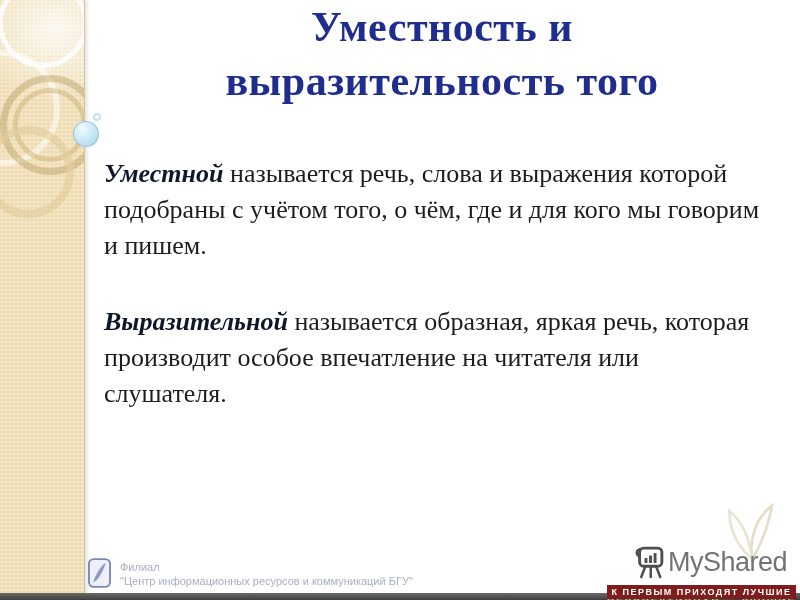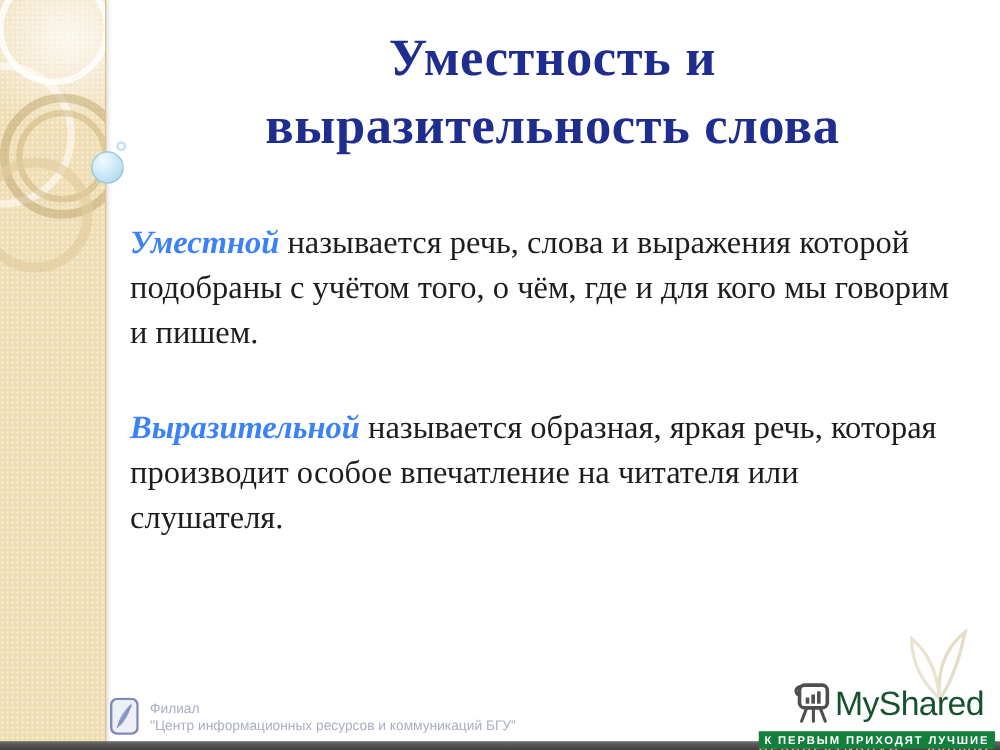--- a/index.html
+++ b/index.html
@@ -31,56 +31,56 @@
     background:radial-gradient(circle at 35% 28%, #f2fbff 0%, #cdeaf7 45%, #a3d3ea 100%);
     border:1px solid rgba(120,170,200,.55);
   }
   .bubble {
     position:absolute; left:93px; top:113px; width:8px; height:8px; border-radius:50%;
     background:#ffffff; border:2px solid #c2e2f2; box-sizing:border-box;
   }
   
   .content { margin-left:84px; }
   h1.title {
-    margin:0; padding-top:20px; text-align:center;
+    margin:0; text-align:center;
     font-size:42px; line-height:54px; font-weight:bold; color:#1f2d8e;
     letter-spacing:0.5px;
   }
   h1.title span { display:block; }
   p.def {
     margin:0 36px 0 20px; font-size:26px; line-height:36px; color:#1d1d1d;
   }
   p.def1 { margin-top:48px; }
   p.def2 { margin-top:40px; }
-  .term { color:#3b82f6; font-weight:bold; font-style:italic; }
+  .term { color:#0f172a; font-weight:bold; font-style:italic; }
   
   .affiliate {
     position:absolute; left:88px; top:558px; display:flex; align-items:flex-start; gap:9px;
     font-family:"Liberation Sans","DejaVu Sans",sans-serif;
   }
   .affiliate .txt { color:#a9aec6; font-size:11px; line-height:14px; padding-top:2px; }
   
   .wm-leaf { position:absolute; right:8px; top:500px; opacity:.55; }
   .brand {
     position:absolute; left:633px; top:542px; display:flex; align-items:center; gap:2px; z-index:2;
     text-decoration:none; cursor:pointer;
   }
   .brand-name {
     font-family:"Liberation Sans","DejaVu Sans",sans-serif;
-    font-size:27px; color:#14532d; letter-spacing:-0.5px;
+    font-size:27px; color:#737373; letter-spacing:-0.5px;
   }
   .wm-school {
     position:absolute; left:607px; top:597px; width:189px; z-index:1;
     display:flex; justify-content:space-between;
     font-family:"Liberation Sans","DejaVu Sans",sans-serif;
     font-size:10px; font-weight:bold; letter-spacing:1.8px; color:#cbbf97;
   }
   .wm-band {
     position:absolute; left:607px; top:585px; width:189px; z-index:1;
-    background:#15803d; color:#ffffff; text-align:center;
+    background:#7f1d1d; color:#ffffff; text-align:center;
     font-family:"Liberation Sans","DejaVu Sans",sans-serif;
     font-size:9px; font-weight:bold; letter-spacing:1.5px; padding:2px 0;
     box-sizing:border-box;
   }
   
   .bottom-bar {
     position:absolute; left:0; bottom:0; width:800px; height:7px;
     background:linear-gradient(#6a6a6a, #3f3f3f);
   }
 </style>
@@ -96,21 +96,21 @@
     <div class="ring ring3"></div>
     <div class="ring ring3b"></div>
     <div class="ring ring4"></div>
   </div>
   <div class="sphere"></div>
   <div class="bubble"></div>
 
   <div class="content">
     <h1 class="title">
       <span>Уместность и</span>
-      <span>выразительность слова</span>
+      <span>выразительность того</span>
     </h1>
 
     <p class="def def1"><span class="term">Уместной</span><span> называется речь, слова и выражения которой подобраны с учётом того, о чём, где и для кого мы говорим и пишем.</span></p>
 
     <p class="def def2"><span class="term">Выразительной</span><span> называется образная, яркая речь, которая производит особое впечатление на читателя или слушателя.</span></p>
   </div>
 
   <div class="affiliate">
     <span>
       <svg width="23" height="30" viewBox="0 0 24 31">

